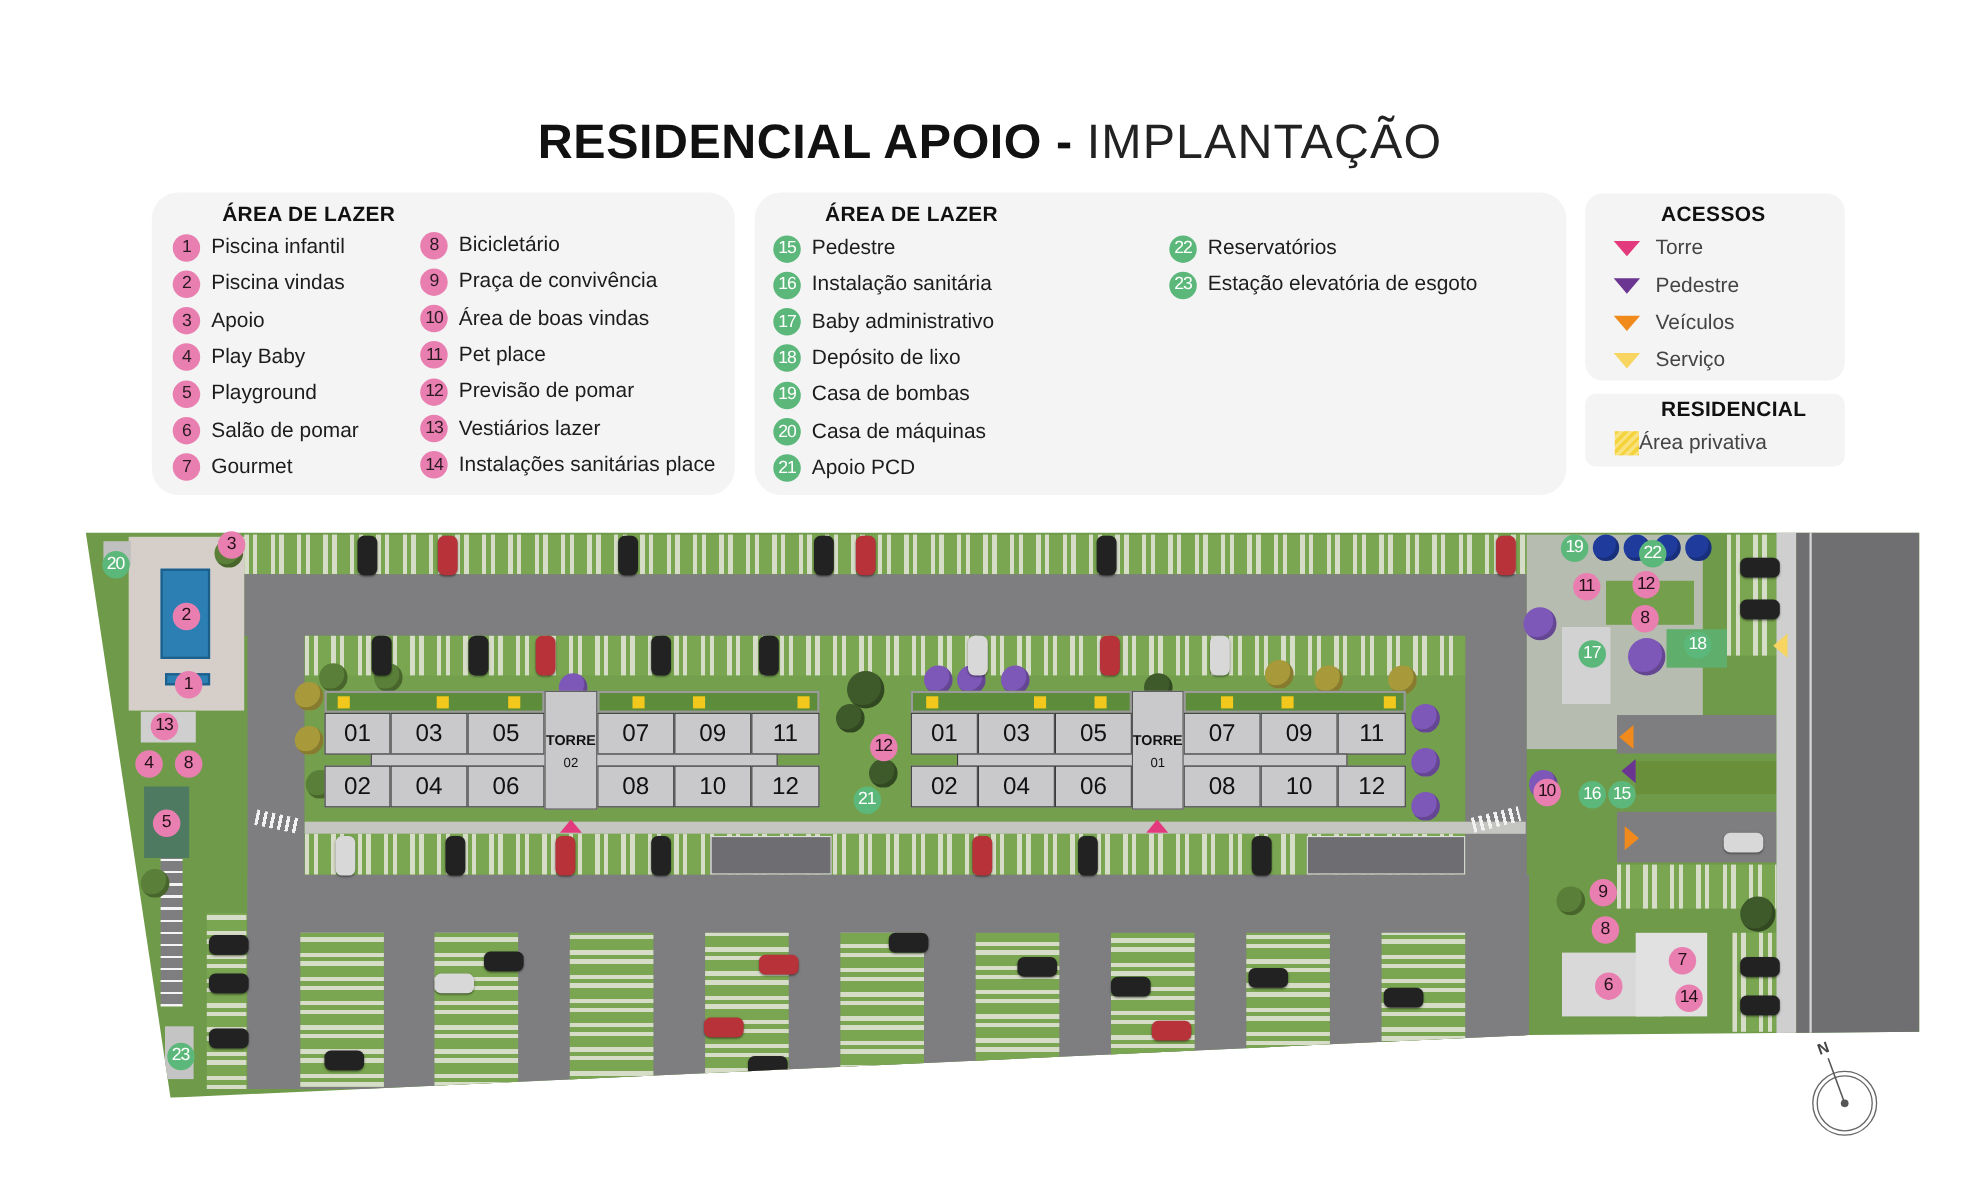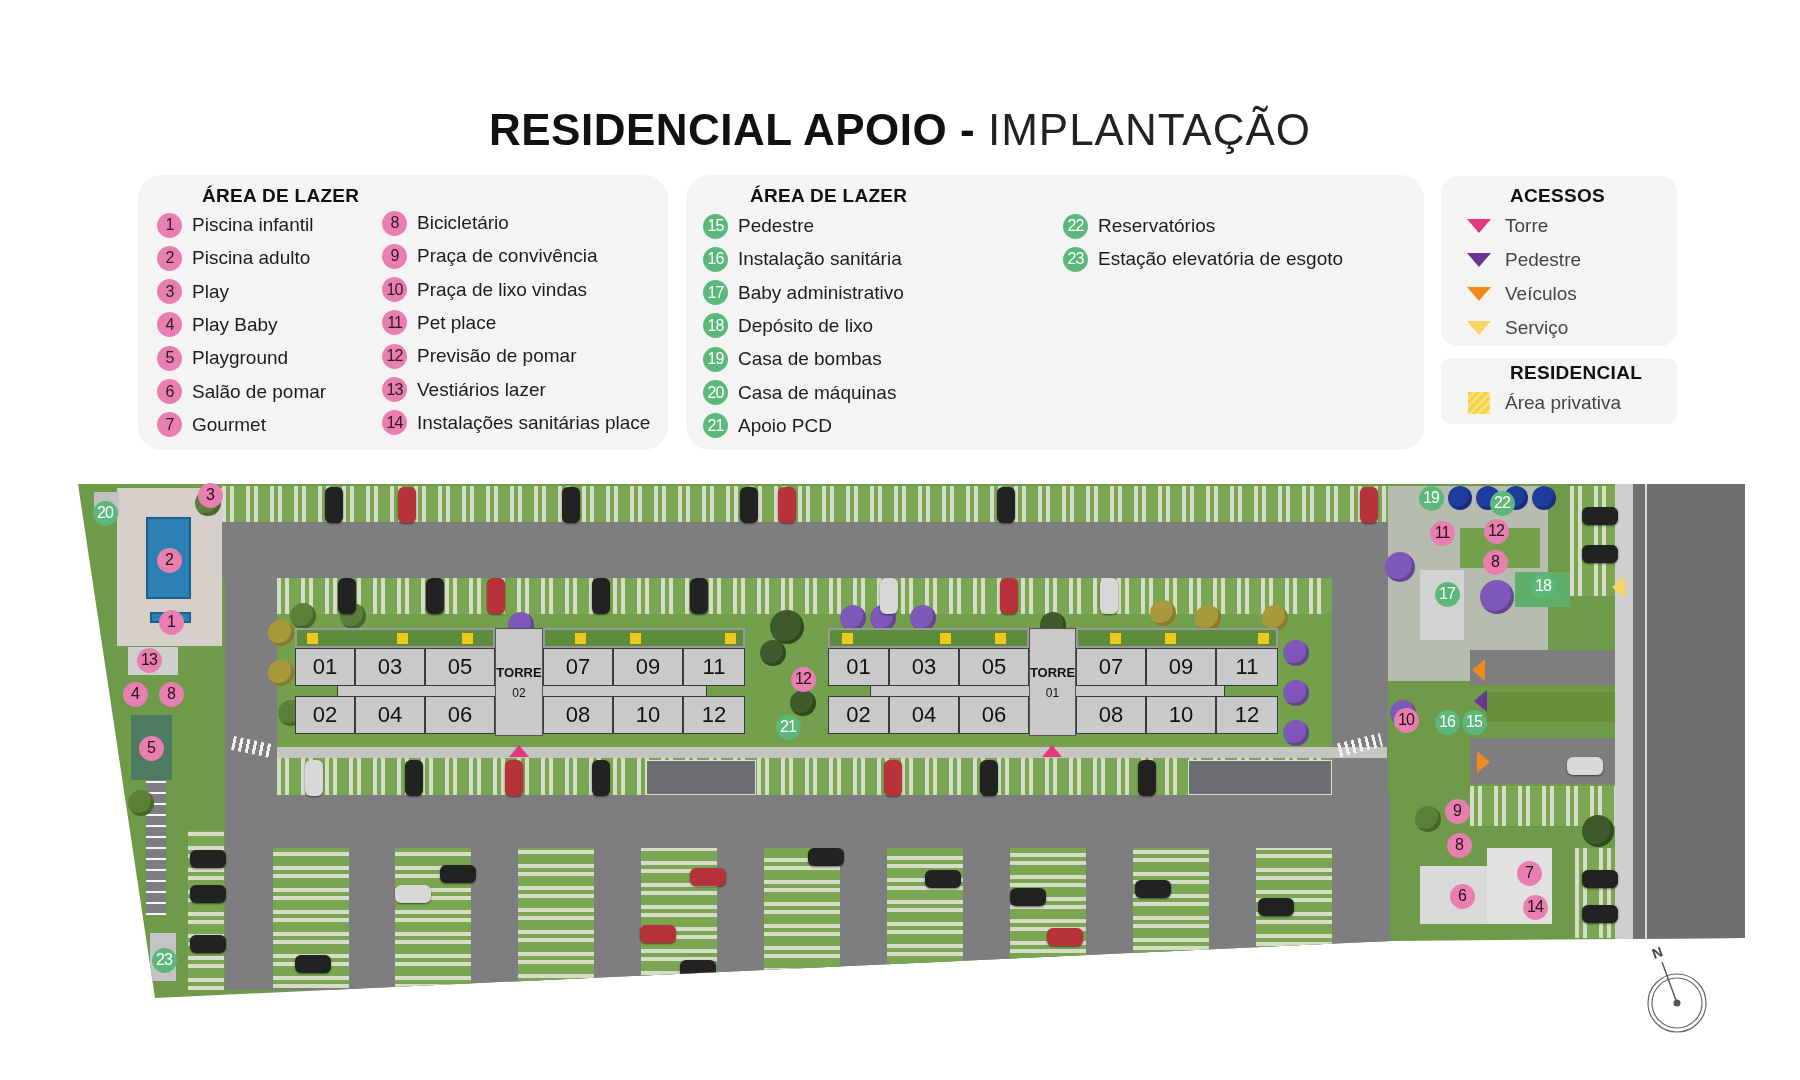--- a/index.html
+++ b/index.html
@@ -79,25 +79,25 @@
 
 <div class="panel" style="left:138px; top:175px; width:530px; height:275px;"></div>
 <div class="panel-title" style="left:202px; top:185px;">ÁREA DE LAZER</div>
 <div id="lazer-items">
     <div class="item" style="left: 157px; top: 212px;">
       <span class="badge pink">1</span>
       <span class="item-label">Piscina infantil</span>
     </div>
     <div class="item" style="left: 157px; top: 245.3px;">
       <span class="badge pink">2</span>
-      <span class="item-label">Piscina adulto</span>
+      <span class="item-label">Piscina vindas</span>
     </div>
     <div class="item" style="left: 157px; top: 278.6px;">
       <span class="badge pink">3</span>
-      <span class="item-label">Play</span>
+      <span class="item-label">Apoio</span>
     </div>
     <div class="item" style="left: 157px; top: 311.9px;">
       <span class="badge pink">4</span>
       <span class="item-label">Play Baby</span>
     </div>
     <div class="item" style="left: 157px; top: 345.2px;">
       <span class="badge pink">5</span>
       <span class="item-label">Playground</span>
     </div>
     <div class="item" style="left: 157px; top: 378.5px;">
@@ -111,21 +111,21 @@
     <div class="item" style="left: 382px; top: 210px;">
       <span class="badge pink">8</span>
       <span class="item-label">Bicicletário</span>
     </div>
     <div class="item" style="left: 382px; top: 243.3px;">
       <span class="badge pink">9</span>
       <span class="item-label">Praça de convivência</span>
     </div>
     <div class="item" style="left: 382px; top: 276.6px;">
       <span class="badge pink">10</span>
-      <span class="item-label">Praça de lixo vindas</span>
+      <span class="item-label">Área de boas vindas</span>
     </div>
     <div class="item" style="left: 382px; top: 309.9px;">
       <span class="badge pink">11</span>
       <span class="item-label">Pet place</span>
     </div>
     <div class="item" style="left: 382px; top: 343.2px;">
       <span class="badge pink">12</span>
       <span class="item-label">Previsão de pomar</span>
     </div>
     <div class="item" style="left: 382px; top: 376.5px;">
@@ -195,21 +195,21 @@
 </div>
 <div class="item" style="left:1467px; top:315px;">
   <span class="tri" style="border-top-color:#f7d560;"></span>
   <span class="acc-label">Serviço</span>
 </div>
 
 <div class="panel" style="left:1441px; top:358px; width:236px; height:66px; border-radius:10px;"></div>
 <div class="panel-title" style="left:1510px; top:362px;">RESIDENCIAL</div>
 <div class="item" style="left:1468px; top:390px;">
   <span class="hatch"></span>
-  <span class="acc-label" style="margin-left:15px;">Área privativa</span>
+  <span class="acc-label" style="margin-left:0;">Área privativa</span>
 </div>
 
 <div class="map">
   <div class="site">
 
     <div class="park" style="left:222px; top:486px; width:1170px; height:36px;"></div>
 
     <div class="road" style="left:222px; top:522px; width:1165px; height:56px;"></div>
 
     <div class="road" style="left:225px; top:522px; width:52px; height:460px;"></div>

